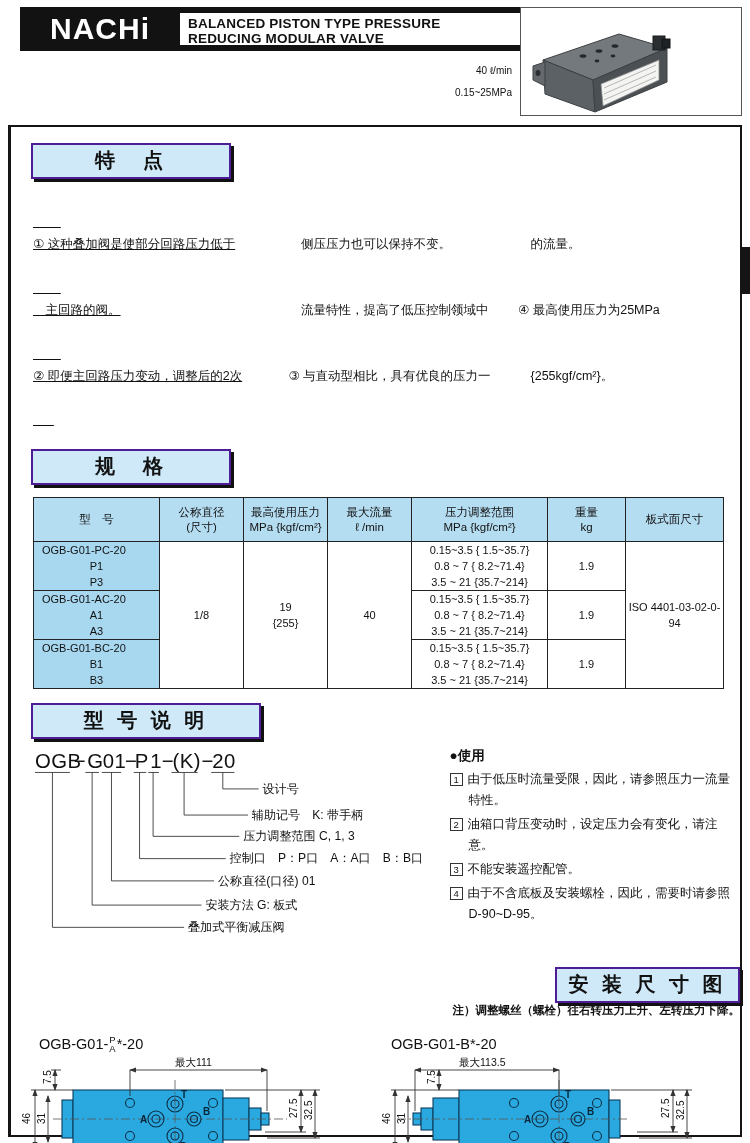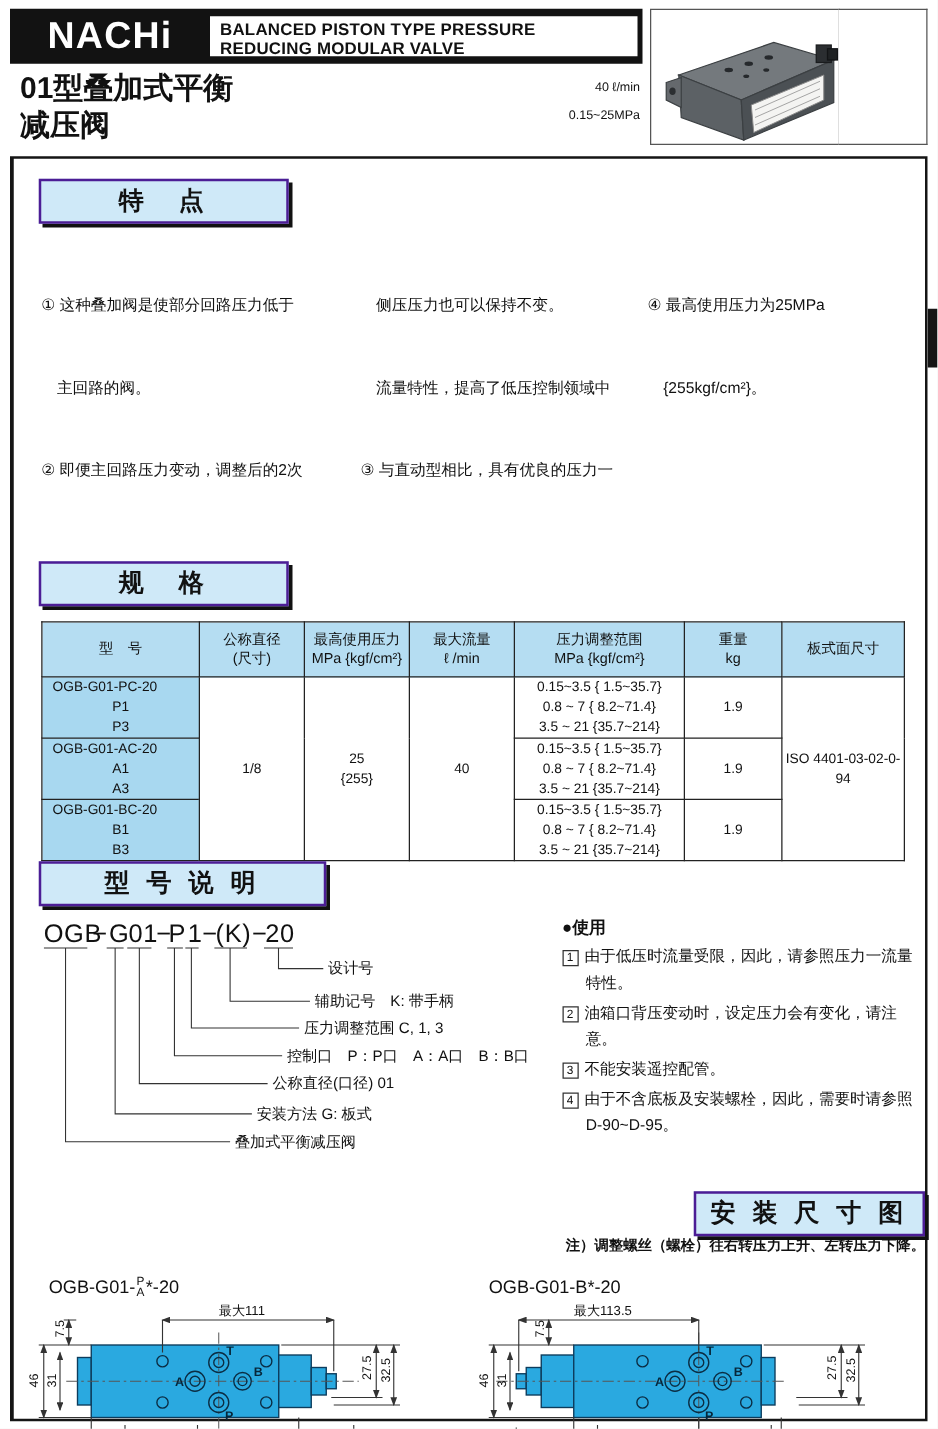--- a/index.html
+++ b/index.html
@@ -1,52 +1,52 @@
 <!DOCTYPE html>
 <html><head>
 <meta charset="utf-8">
 <style>
   * { margin:0; padding:0; box-sizing:border-box; }
   body { background:#e8e8e8; font-family:"Liberation Sans","DejaVu Sans",sans-serif; color:#111; }
   .page { position:relative; width:750px; height:1143px; background:#fff; margin:0 auto; overflow:hidden; }
 
   
-  .topbar { position:absolute; left:8px; top:7px; width:506px; height:44px; background:#121212; display:flex; align-items:center; }
+  .topbar { position:absolute; left:20px; top:7px; width:506px; height:44px; background:#121212; display:flex; align-items:center; }
   .logo { width:160px; text-align:center; color:#fff; font-size:30px; font-weight:bold; letter-spacing:1px; }
   .entitle-box { background:#fff; margin-right:4px; flex:1; padding:3px 8px; height:32px; }
   .entitle-box div { font-size:13.5px; font-weight:bold; line-height:15px; letter-spacing:0.2px; }
   .cn-title { position:absolute; left:16px; top:56px; font-size:24px; font-weight:bold; line-height:30px; }
   .ratings { position:absolute; left:330px; top:60px; width:182px; text-align:right; font-size:10px; line-height:22px; }
   .photo-box { position:absolute; left:520px; top:7px; width:152px; height:109px; border:1px solid #555; background:#fff; }
   .empty-box { position:absolute; left:671px; top:7px; width:71px; height:109px; border:1px solid #555; border-left:none; background:#fff; }
   .edge-tab { position:absolute; right:0; top:247px; width:8px; height:47px; background:#151515; }
 
   
   .main { position:absolute; left:8px; top:125px; width:734px; height:1012px; border:2px solid #151515; border-left-width:3px; background:#fff; }
 
   .hbox { display:inline-block; background:#cfe9f8; border:2px solid #4c1d95; box-shadow:3px 3px 0 #111; font-weight:bold; font-size:20px; text-align:center; padding:2px 0 3px; letter-spacing:4px; }
   .w200 { width:200px; } .w230 { width:230px; } .w185 { width:185px; }
 
   
   .feat-head { margin:16px 0 0 20px; }
   .feat-cols { display:flex; margin:10px 24px 0 22px; min-height:68px; }
   .feat-col { font-size:12.5px; line-height:22px; white-space:pre-wrap; }
-  .feat-col.c1 { width:258px; } .feat-col.c2 { width:232px; } .feat-col.c3 { width:200px; }
+  .feat-col.c1 { width:258px;text-decoration:underline; } .feat-col.c2 { width:232px; } .feat-col.c3 { width:200px; }
 
   
   .spec-head { margin:18px 0 0 20px; }
   table.spec { border-collapse:collapse; table-layout:fixed; width:690px; margin:12px 0 0 22px; }
   table.spec th, table.spec td { border:1px solid #222; text-align:center; vertical-align:middle; font-weight:normal; }
   table.spec th { background:#b5ddf2; font-size:11.5px; line-height:15px; height:44px; }
   table.spec td { font-size:11px; line-height:16px; height:48px; }
   td.model-cell { background:#a8d8f0; }
   td.model-cell .m0 { text-align:left; padding-left:8px; }
   td.range-cell { font-size:10.5px; }
   
-  .model-head { margin:0 0 0 20px; }
+  .model-head { margin:14px 0 0 20px; }
   .model-row { display:flex; margin:8px 0 0 24px; }
   .usage { width:300px; margin-left:8px; }
   .usage-h { font-size:13.5px; font-weight:bold; margin-bottom:4px; }
   .uitem { font-size:12.5px; line-height:21px; padding-left:19px; text-indent:-19px; margin-bottom:3px; }
   .ubox { display:inline-block; border:1px solid #333; width:13px; height:13px; line-height:12px; font-size:9.5px; text-align:center; margin-right:5px; text-indent:0; }
 
   
   .install-row { margin:20px 0 0 20px; display:flex; align-items:flex-end;flex-direction:column; }
   .install-note { font-size:11.5px; margin:0 0 2px 16px; font-weight:bold; }
   .drawings { display:flex; margin:4px 0 0 4px; }
@@ -71,24 +71,20 @@
 <body>
 
 <div class="page">
 
   <div class="topbar">
     <div class="logo">NACHi</div>
     <div class="entitle-box">
       <div>BALANCED PISTON TYPE PRESSURE</div>
       <div>REDUCING MODULAR VALVE</div>
     </div>
-  </div>
-  <div class="cn-title">
-    <div>01型叠加式平衡</div>
-    <div>减压阀</div>
   </div>
   <div class="ratings">
     <div>40 ℓ/min</div>
     <div>0.15~25MPa</div>
   </div>
   <div class="photo-box">
     <svg width="150" height="107" viewBox="0 0 150 107">
       <polygon points="22,52 98,26 146,40 72,72" fill="#74797d" stroke="#3c4043" stroke-width="1"></polygon>
       <polygon points="22,52 72,72 74,104 24,86" fill="#5c6165" stroke="#3c4043" stroke-width="1"></polygon>
       <polygon points="72,72 146,40 146,74 74,104" fill="#4b5054" stroke="#3c4043" stroke-width="1"></polygon>
@@ -118,20 +114,21 @@
         <div>① 这种叠加阀是使部分回路压力低于</div>
         <div>　主回路的阀。</div>
         <div>② 即便主回路压力变动，调整后的2次</div>
       </div>
       <div class="feat-col c2">
         <div>　侧压压力也可以保持不变。</div>
         <div>　流量特性，提高了低压控制领域中</div>
         <div>③ 与直动型相比，具有优良的压力一</div>
       </div>
       <div class="feat-col c3">
+        <div>　的流量。</div>
         <div>④ 最高使用压力为25MPa</div>
         <div>　{255kgf/cm²}。</div>
       </div>
     </div>
 
     <div class="spec-head"><span class="hbox w200">规　格</span></div>
     <table class="spec">
       <colgroup>
         <col style="width:126px">
           <col style="width:84px">
@@ -171,21 +168,21 @@
             </th>
       </tr>
       <tr>
         <td class="model-cell">
           <div class="m0">OGB-G01-PC-20</div>
               <div>P1</div>
               <div>P3</div>
         </td>
         <td rowspan="3">1/8</td>
         <td rowspan="3">
-              <div>25</div>
+              <div>19</div>
               <div>{255}</div>
             </td>
         <td rowspan="3">40</td>
         <td class="range-cell">
           <div>0.15~3.5 { 1.5~35.7}</div>
               <div>0.8 ~ 7 { 8.2~71.4}</div>
               <div>3.5 ~ 21 {35.7~214}</div>
         </td>
         <td>1.9</td>
         <td rowspan="3">ISO 4401-03-02-0-94</td>

